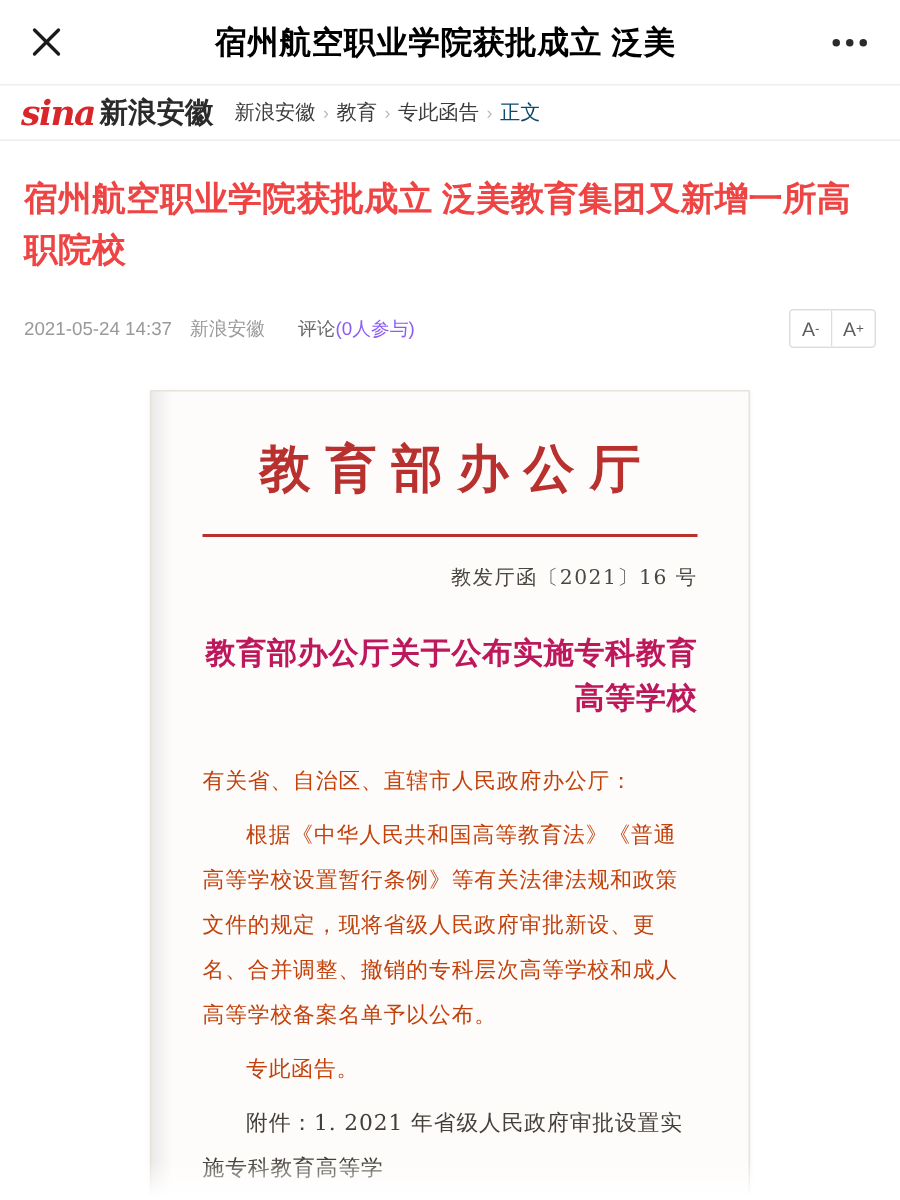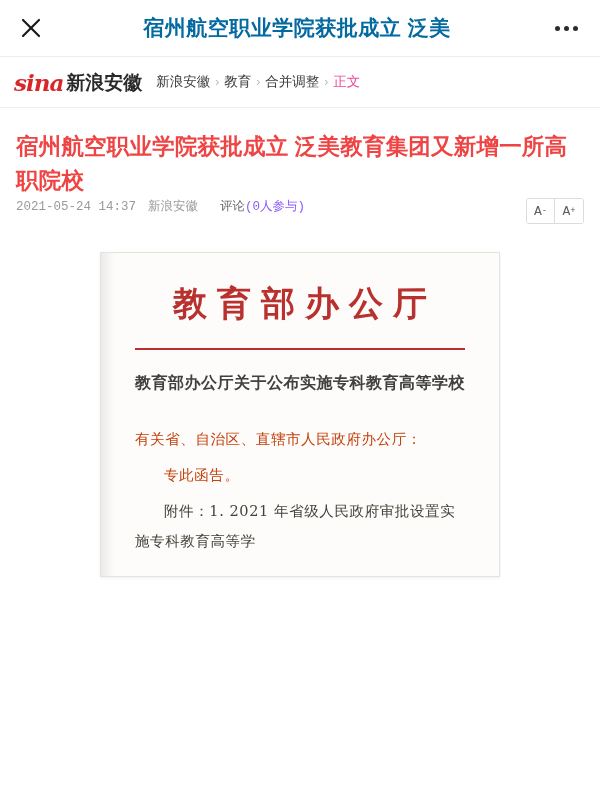--- a/index.html
+++ b/index.html
@@ -23,42 +23,42 @@
     width: 34px; height: 34px;
     display: flex; align-items: center; justify-content: center;
     flex: 0 0 auto;
   }
   .close-btn svg { display: block; }
   .topbar-title {
     flex: 1 1 auto;
     text-align: center;
     font-size: 21px;
     font-weight: bold;
-    color: #0369a1;
+    color: #000000;
     white-space: nowrap;
     overflow: hidden;
     padding: 0 6px;
     letter-spacing: .5px;
     -webkit-mask-image: linear-gradient(to right, #000 0, #000 82%, rgba(0,0,0,0) 99%);
     mask-image: linear-gradient(to right, #000 0, #000 82%, rgba(0,0,0,0) 99%);
   }
   .more-btn {
     width: 40px; height: 34px;
     flex: 0 0 auto;
     display: flex; align-items: center; justify-content: center;
     gap: 4px;
   }
   .more-btn i {
     width: 5px; height: 5px; border-radius: 50%;
     background: #2b2b2b; display: block;
   }
 
   
   .crumbbar {
-    height: 52px;
+    height: 38px;
     border-top: 1px solid #ededed;
     border-bottom: 1px solid #ededed;
     display: flex;
     align-items: center;
     padding: 0 14px;
     background: #fff;
   }
   .logo {
     display: flex;
     align-items: center;
@@ -88,39 +88,39 @@
     color: #4a4a4a;
     white-space: nowrap;
     overflow: hidden;
   }
   .crumbs .sep {
     margin: 0 5px;
     color: #b9b9b9;
     font-size: 12px;
   }
   .crumbs .crumb { color: #3c3c3c; }
-  .crumbs .crumb.current { color: #ec4899; }
+  .crumbs .crumb.current { color: #0c4a6e; }
 
   
   .article {
     padding: 22px 16px 0 16px;
   }
   .headline {
     font-size: 22.5px;
     line-height: 34px;
     font-weight: bold;
     color: #ef4444;
     letter-spacing: .2px;
   }
 
   .meta-row {
     display: flex;
-    align-items: flex-start;
+    align-items: center;
+    margin-top: 22px;
     padding-bottom: 4px;
-    font-family: Liberation Mono, monospace;
   }
   .meta-left {
     display: flex;
     align-items: baseline;
     font-size: 12.5px;
     color: #9a9a9a;
     flex: 1 1 auto;
     white-space: nowrap;
   }
   .meta-left .date { margin-right: 12px; }
@@ -167,21 +167,21 @@
   }
   .doc::before {
     content: "";
     position: absolute;
     left: 0; top: 0; bottom: 0; width: 14px;
     background: linear-gradient(to right, rgba(0,0,0,.07), rgba(0,0,0,0));
     pointer-events: none;
   }
   .doc-title {
     text-align: center;
-    font-family: Liberation Mono, monospace;
+    font-family: Liberation Serif, serif;
     font-weight: bold;
     font-size: 34px;
     letter-spacing: 10px;
     color: #b8312f;
     text-indent: 10px;
     line-height: 1.25;
     padding: 6px 0 14px 0;
   }
   .doc-rule {
     height: 2px;
@@ -192,24 +192,24 @@
     text-align: right;
     font-family: "DejaVu Serif", serif;
     font-size: 13.5px;
     color: #4b463f;
     letter-spacing: 1px;
     margin-bottom: 26px;
   }
   .doc-subject {
     font-family: "DejaVu Serif", serif;
     font-weight: bold;
-    font-size: 16px;
+    font-size: 20px;
     line-height: 30px;
     text-align: right;
-    color: #404040;
+    color: #be185d;
     letter-spacing: .5px;
     margin-bottom: 26px;
   }
   .doc-p {
     font-family: "DejaVu Serif", serif;
     font-size: 14.5px;
     line-height: 30px;
     color: #c2410c;
     letter-spacing: .6px;
     margin-bottom: 6px;
@@ -250,21 +250,21 @@
 <div class="crumbbar">
   <div class="logo">
     <span class="logo-sina">sina</span>
     <span class="logo-text">新浪安徽</span>
   </div>
   <div class="crumbs">
     <span class="crumb">新浪安徽</span>
     <span class="sep">›</span>
     <span class="crumb">教育</span>
     <span class="sep">›</span>
-    <span class="crumb">合并调整</span>
+    <span class="crumb">专此函告</span>
     <span class="sep">›</span>
     <span class="crumb current">正文</span>
   </div>
 </div>
 
 <div class="article">
   <h1 class="headline">宿州航空职业学院获批成立 泛美教育集团又新增一所高职院校</h1>
 
   <div class="meta-row">
     <div class="meta-left">
@@ -283,24 +283,26 @@
         <span>A</span>
           <sup>+</sup>
       </div>
     </div>
   </div>
 
   <div class="doc-wrap">
     <div class="doc">
       <div class="doc-title">教育部办公厅</div>
       <div class="doc-rule"></div>
+      <div class="doc-docnum">教发厅函〔2021〕16 号</div>
       <div class="doc-subject">
         <div>教育部办公厅关于公布实施专科教育高等学校</div>
       </div>
       <div class="doc-p">有关省、自治区、直辖市人民政府办公厅：</div>
+      <div class="doc-p indent">根据《中华人民共和国高等教育法》《普通高等学校设置暂行条例》等有关法律法规和政策文件的规定，现将省级人民政府审批新设、更名、合并调整、撤销的专科层次高等学校和成人高等学校备案名单予以公布。</div>
       <div class="doc-p indent">专此函告。</div>
       <div class="doc-attach">
         <span>附件：1. 2021 年省级人民政府审批设置实施专科教育高等学</span>
         
         
       </div>
 
     </div>
   </div>
   <div class="doc-fade"></div>

